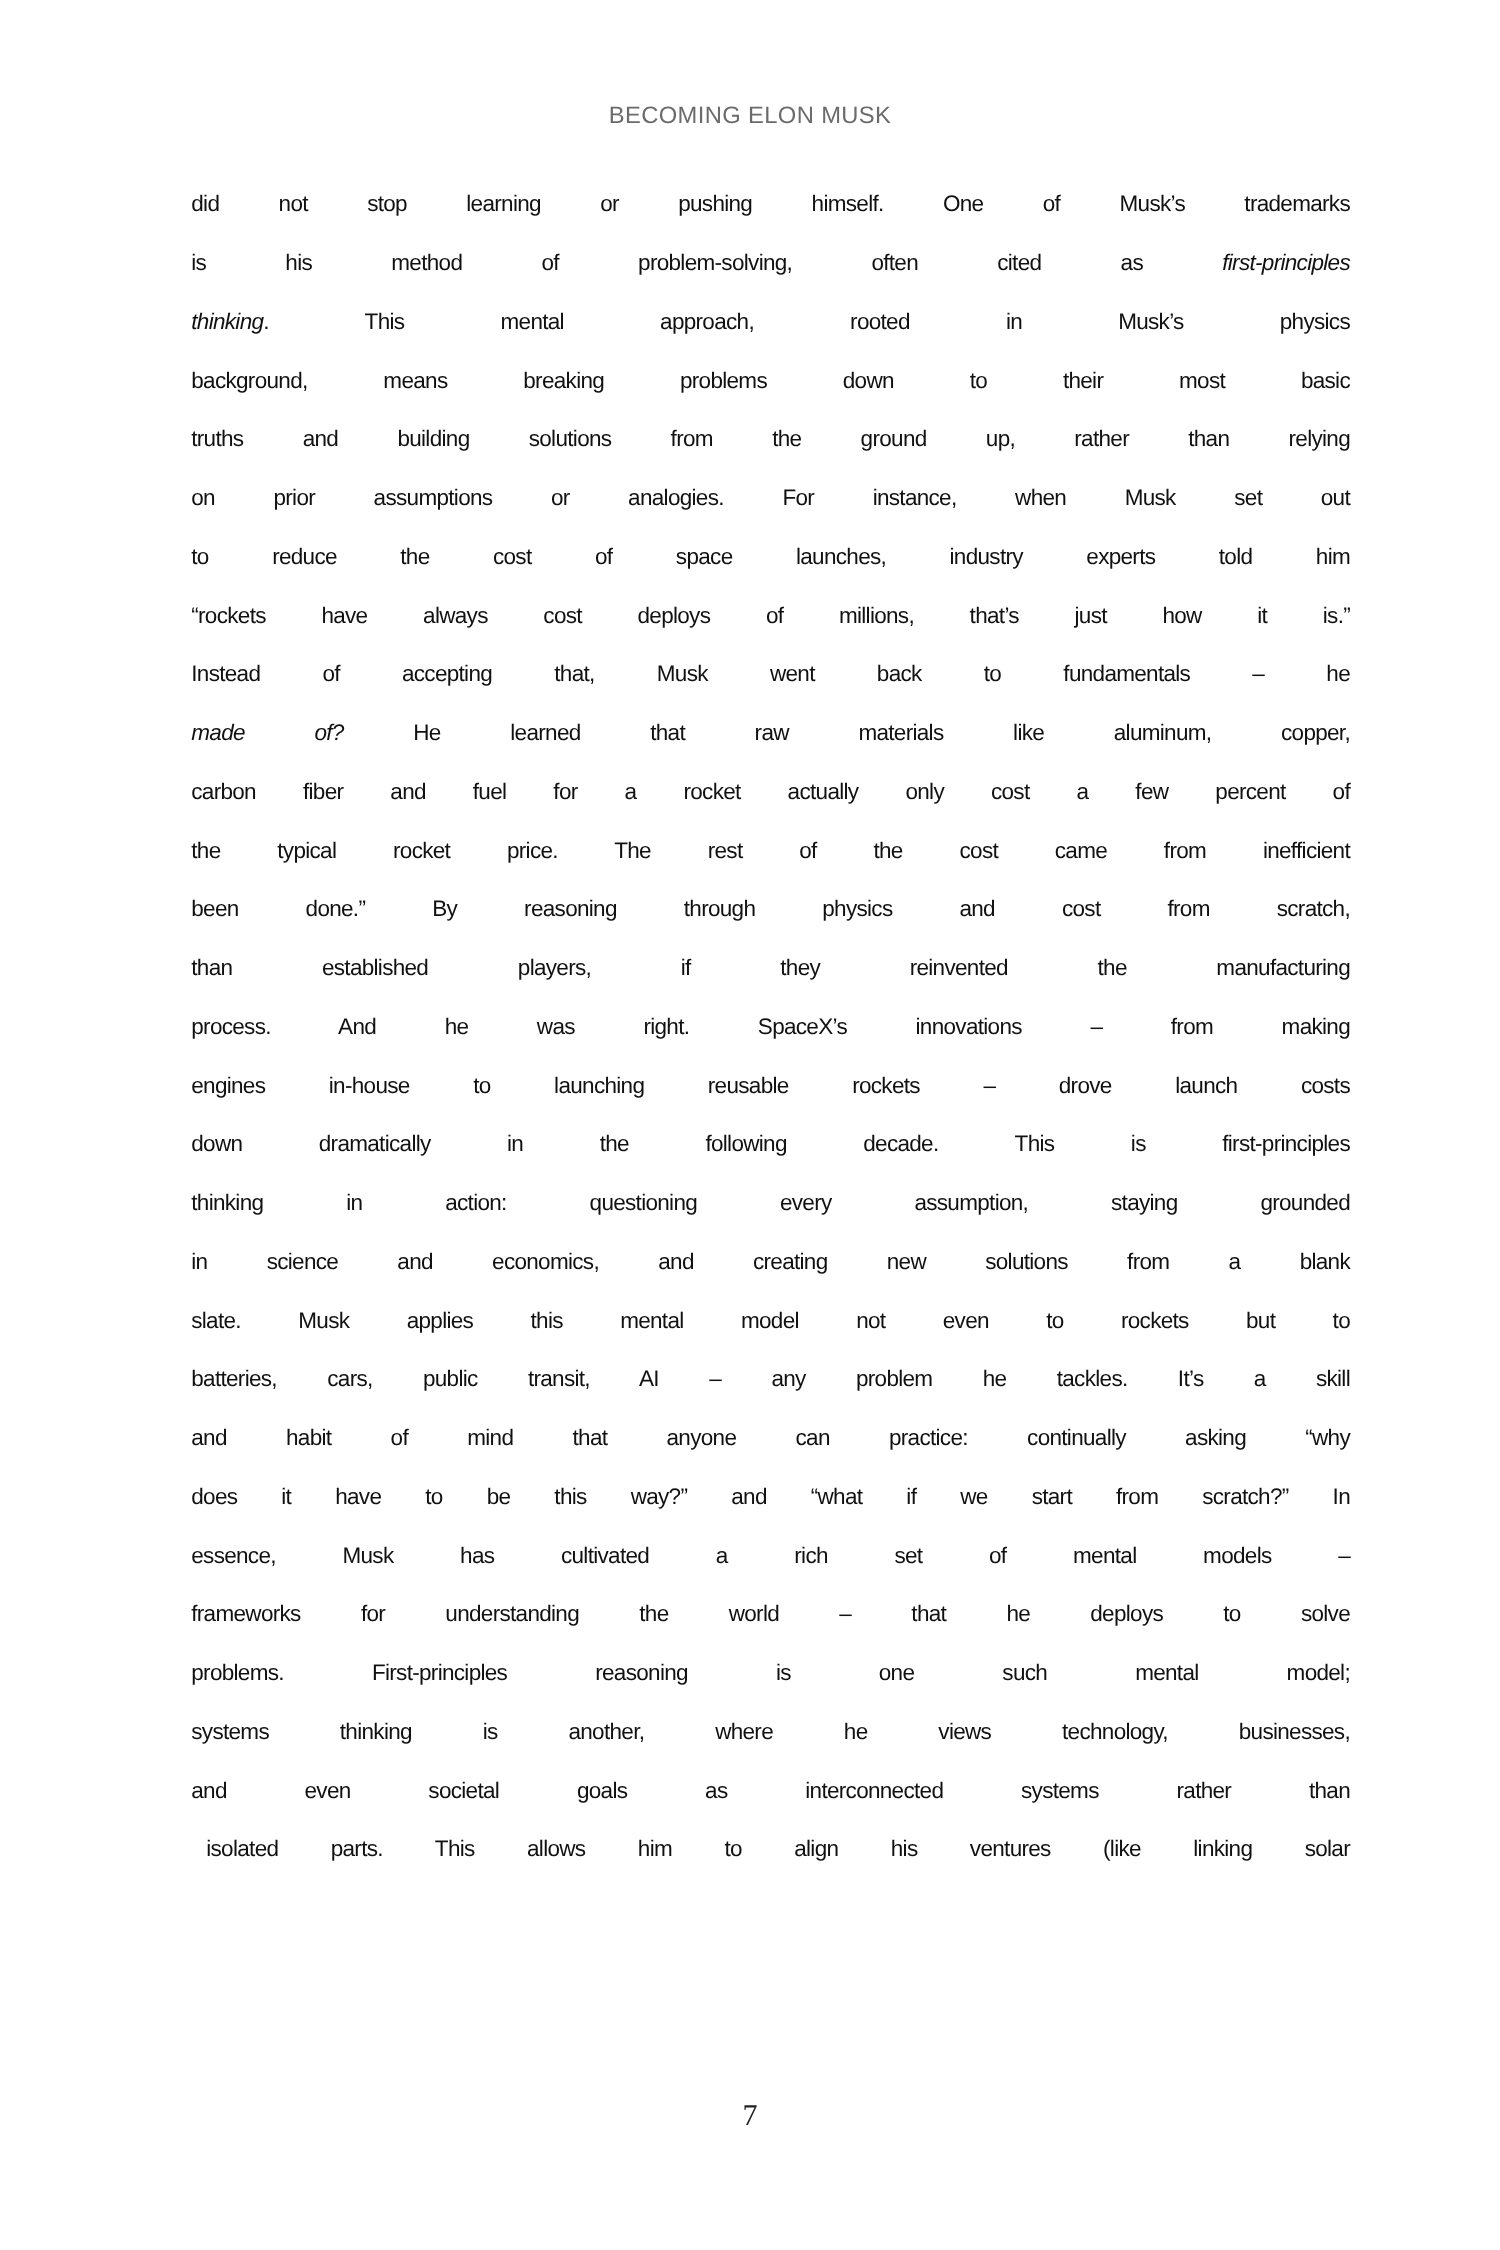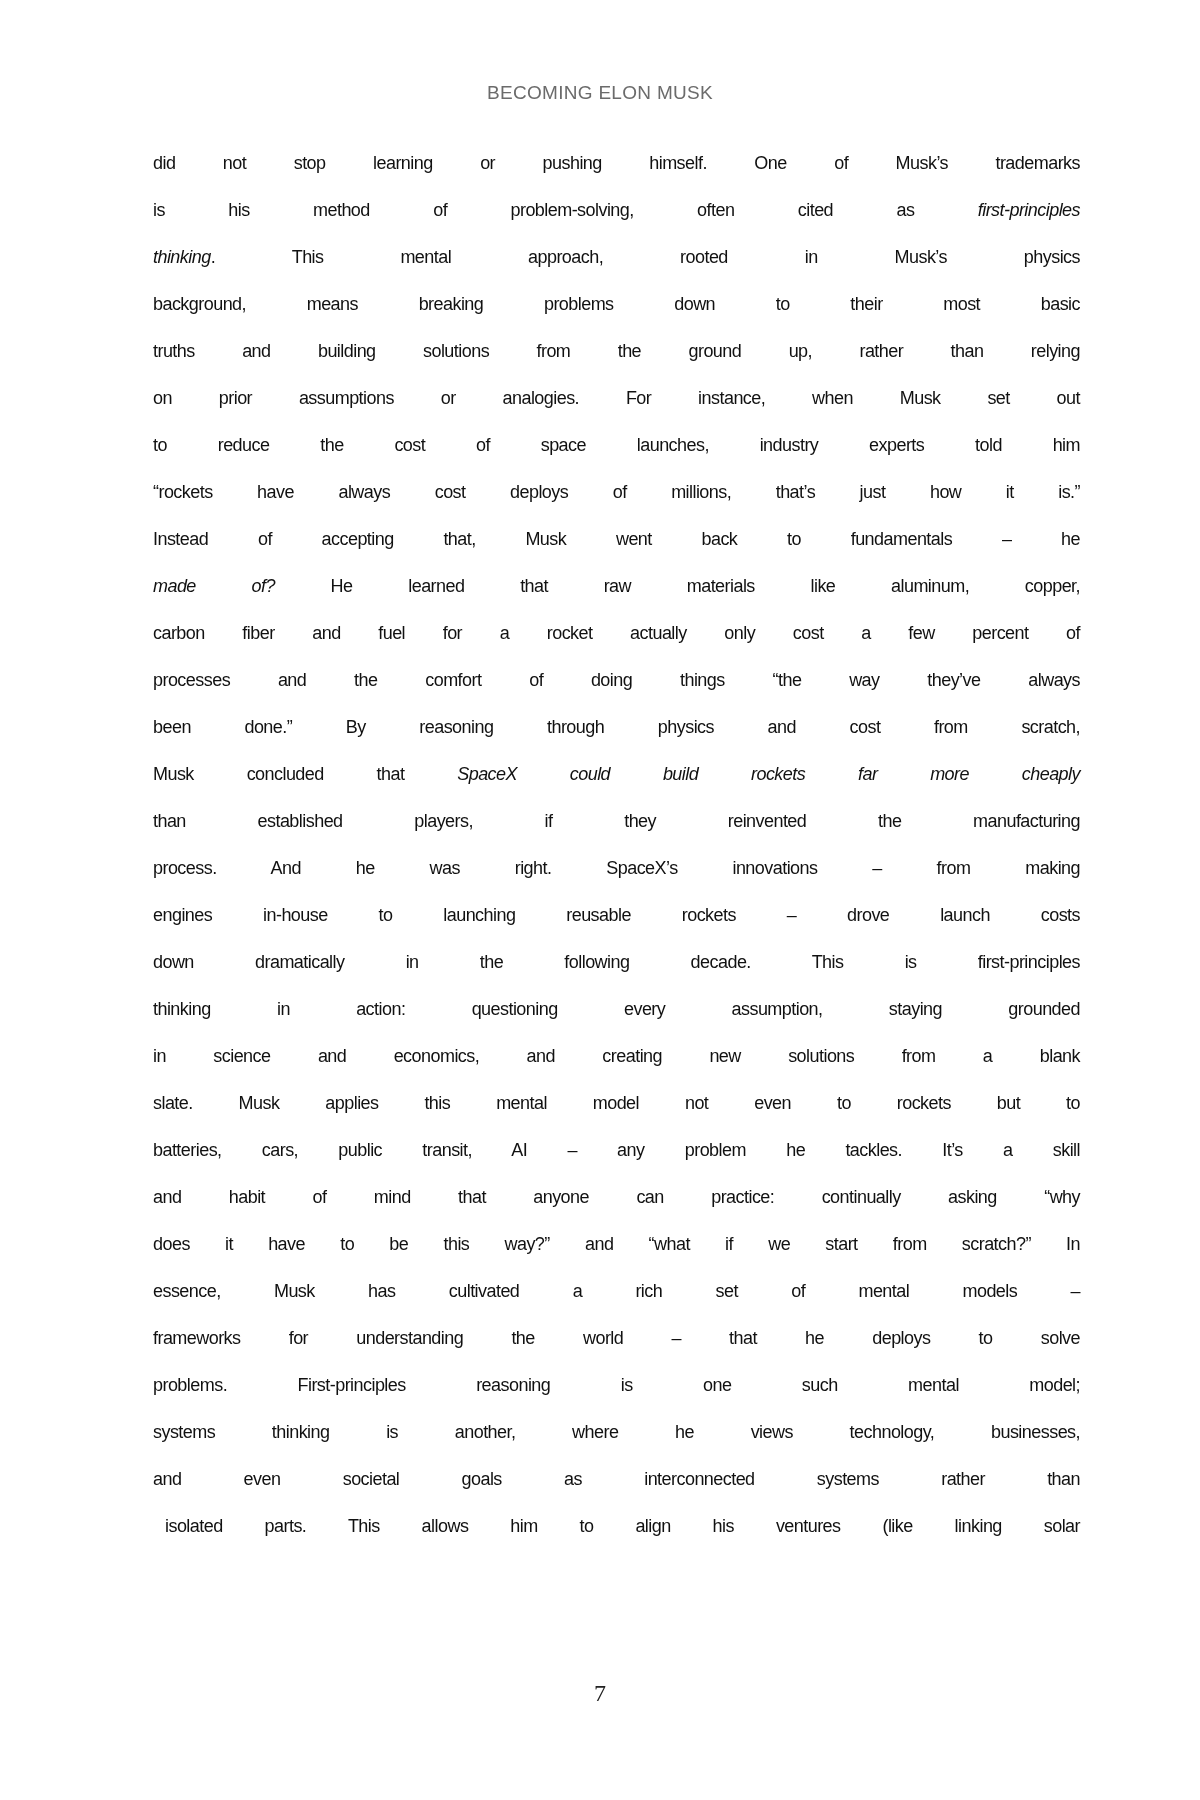--- a/index.html
+++ b/index.html
@@ -79,23 +79,22 @@
       <span class="line"><span>is his method of problem-solving, often cited as </span><em>first-principles</em></span>
       <span class="line"><em>thinking</em><span>. This mental approach, rooted in Musk’s physics</span></span>
       <span class="line"><span>background, means breaking problems down to their most basic</span></span>
       <span class="line"><span>truths and building solutions from the ground up, rather than relying</span></span>
       <span class="line"><span>on prior assumptions or analogies. For instance, when Musk set out</span></span>
       <span class="line"><span>to reduce the cost of space launches, industry experts told him</span></span>
       <span class="line"><span>“rockets have always cost deploys of millions, that’s just how it is.”</span></span>
       <span class="line"><span>Instead of accepting that, Musk went back to fundamentals – he</span></span>
       <span class="line"><em>made of?</em><span> He learned that raw materials like aluminum, copper,</span></span>
       <span class="line"><span>carbon fiber and fuel for a rocket actually only cost a few percent of</span></span>
-      <span class="line"><span>processes and the comfort of doing things “the way they’ve always</span></span>
+      <span class="line"><span>the typical rocket price. The rest of the cost came from inefficient</span></span>
       <span class="line"><span>been done.” By reasoning through physics and cost from scratch,</span></span>
-      <span class="line"><span>Musk concluded that </span><em>SpaceX could build rockets far more cheaply</em></span>
       <span class="line"><span>than established players, if they reinvented the manufacturing</span></span>
       <span class="line"><span>process. And he was right. SpaceX’s innovations – from making</span></span>
       <span class="line"><span>engines in-house to launching reusable rockets – drove launch costs</span></span>
       <span class="line"><span>down dramatically in the following decade. This is first-principles</span></span>
       <span class="line"><span>thinking in action: questioning every assumption, staying grounded</span></span>
       <span class="line"><span>in science and economics, and creating new solutions from a blank</span></span>
       <span class="line"><span>slate. Musk applies this mental model not even to rockets but to</span></span>
       <span class="line"><span>batteries, cars, public transit, AI – any problem he tackles. It’s a skill</span></span>
       <span class="line"><span>and habit of mind that anyone can practice: continually asking “why</span></span>
       <span class="line"><span>does it have to be this way?” and “what if we start from scratch?” In</span></span>

